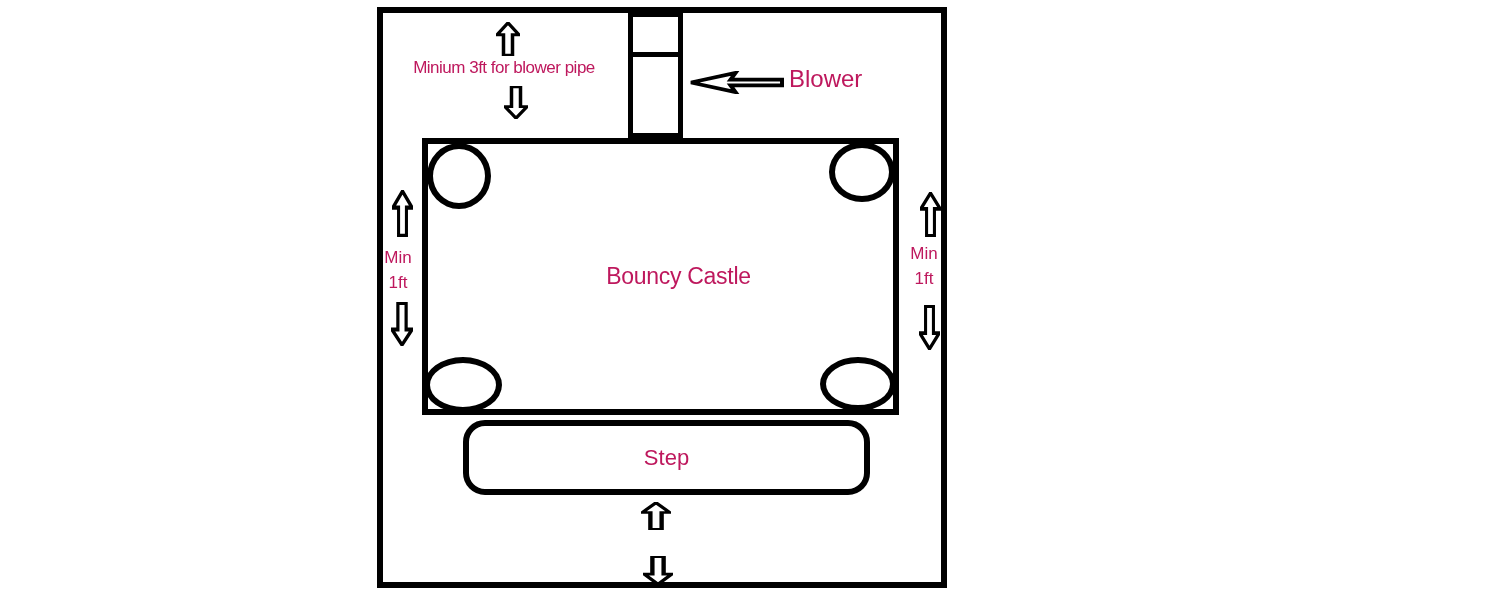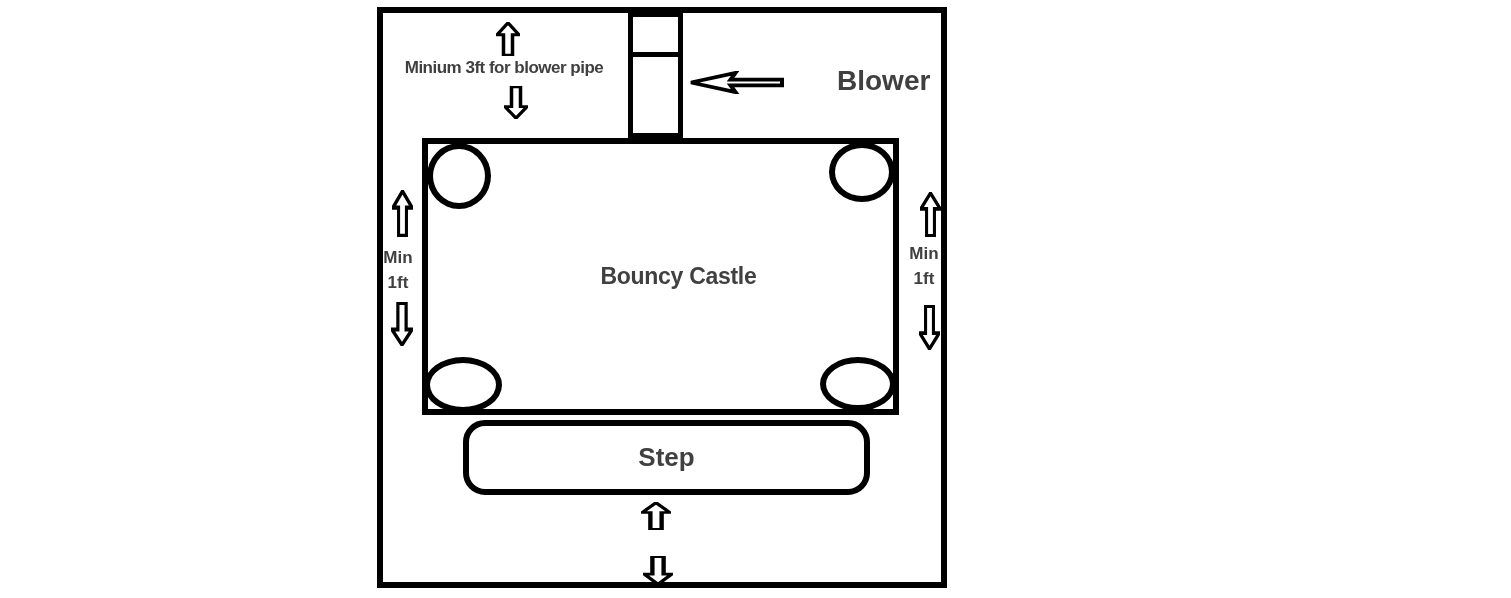--- a/index.html
+++ b/index.html
@@ -5,42 +5,42 @@
   html,body{margin:0;padding:0;background:#ffffff;}
   #canvas{
     position:relative;
     width:1511px;height:598px;
     background:#ffffff;
     font-family:"Liberation Sans", sans-serif;
     color:#1a1a1a;
     overflow:hidden;
   }
   .abs{position:absolute;}
-  .lbl{font-weight:bold;color:#404040;white-space:nowrap;}
+  .lbl{font-weight:normal;color:#be185d;white-space:nowrap;}
   .center{text-align:center;}
   
   #boundary{left:377px;top:7px;width:570px;height:581px;border:6px solid #000;box-sizing:border-box;}
   
   #pipe{left:628px;top:12px;width:55px;height:126px;border:5px solid #000;box-sizing:border-box;background:#fff;}
   #pipe-divider{left:630px;top:52px;width:51px;height:5px;background:#000;}
   
   #castle{left:422px;top:138px;width:477px;height:277px;border:6px solid #000;box-sizing:border-box;background:#fff;}
   .anchor{border:6px solid #000;border-radius:50%;box-sizing:border-box;background:#fff;}
   #anchor-tl{left:427px;top:143px;width:64px;height:66px;}
   #anchor-tr{left:829px;top:142px;width:66px;height:60px;}
   #anchor-bl{left:424px;top:357px;width:78px;height:56px;}
   #anchor-br{left:820px;top:357px;width:76px;height:54px;}
   #castle-label{left:422px;top:263px;width:513px;font-size:23px;letter-spacing:-0.3px;}
   
   #step{left:463px;top:420px;width:407px;height:75px;border:6px solid #000;border-radius:22px;box-sizing:border-box;background:#fff;
         display:flex;align-items:center;justify-content:center;}
-  #step-label{font-size:26px;text-align:right;}
+  #step-label{font-size:22px;text-align:right;}
   
   #top-clearance-label{left:377px;top:58px;width:254px;font-size:17px;letter-spacing:-0.5px;}
-  #blower-label{left:789px;top:65px;font-size:28px;margin-left:48px;}
+  #blower-label{left:789px;top:65px;font-size:24px;}
   #left-clearance-label{left:374px;top:245px;width:48px;font-size:17px;line-height:25px;}
   #right-clearance-label{left:901px;top:241px;width:46px;font-size:17px;line-height:25px;}
   #bottom-clearance-label{left:528px;top:535px;width:253px;font-size:17px;letter-spacing:-0.5px;}
   
   .arrow polygon{fill:#ffffff;stroke:#000000;stroke-linejoin:miter;}
   .rot180{transform:rotate(180deg);}
 </style>
 </head>
 <body>
 

